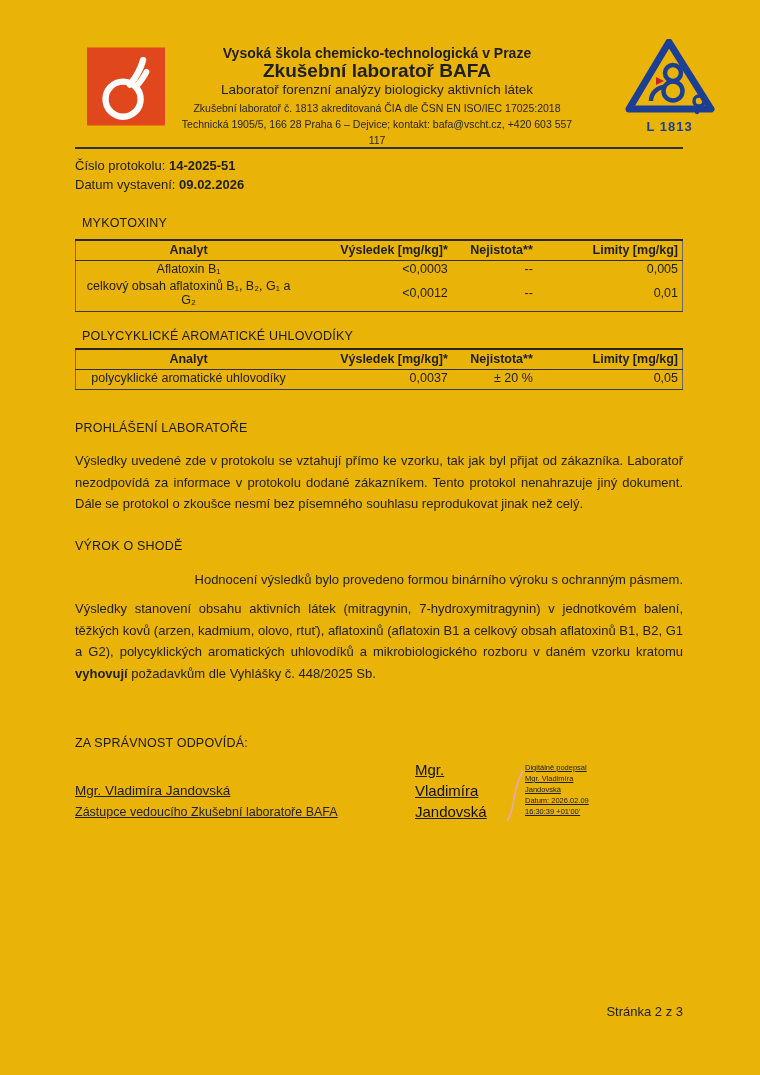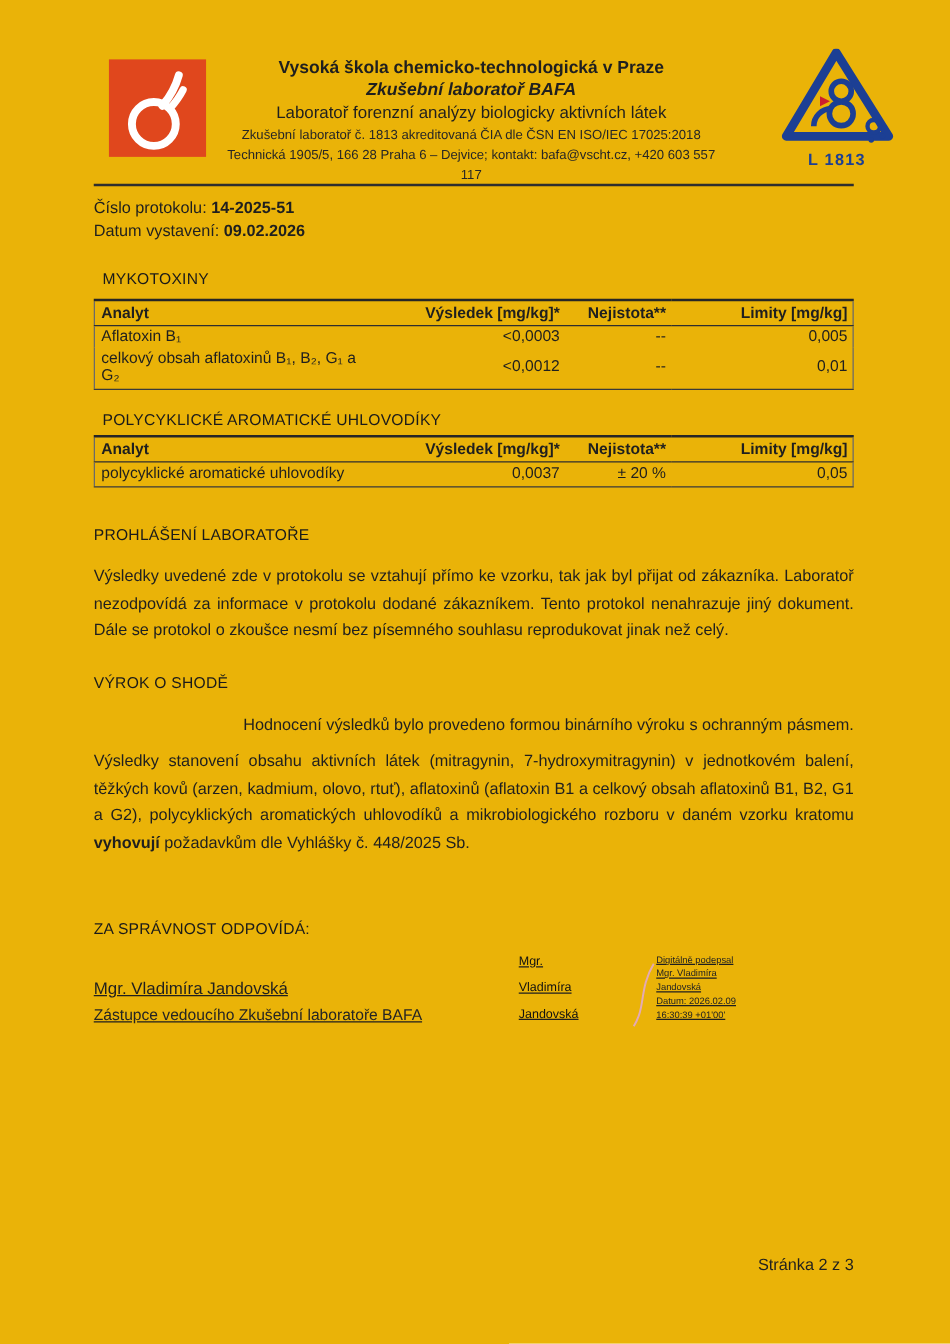--- a/index.html
+++ b/index.html
@@ -9,56 +9,56 @@
     background:#eab308;
     font-family:"Liberation Sans","DejaVu Sans",sans-serif;
     color:#1f1f1f;
     overflow:hidden;
   }
   
   .header{position:relative;margin:44px 77px 0 75px;height:93px;}
   .logo-vscht{position:absolute;left:12px;top:3px;width:78px;height:79px;}
   .header-center{position:absolute;left:100px;right:104px;top:0;text-align:center;}
   .h-line1{font-size:14px;font-weight:bold;line-height:18px;}
-  .h-line2{font-size:14px;font-weight:bold;line-height:18px;font-style:italic;}
+  .h-line2{font-size:19px;font-weight:bold;line-height:18px;}
   .h-line3{font-size:13.5px;line-height:20px;}
   .h-line4{font-size:10.5px;line-height:16px;color:#262626;}
   .h-line5{font-size:10.5px;line-height:16px;color:#262626;}
   .logo-cia{position:absolute;right:-33px;top:-5px;width:93px;text-align:center;}
   .cia-label{font-size:13px;font-weight:bold;color:#1c3f94;letter-spacing:1px;margin-top:-2px;}
   .rule{margin:10px 77px 0 75px;border-top:2px solid #2e2e2e;}
   
   .protocol{margin:7px 77px 0 75px;font-size:13px;line-height:19px;}
   .protocol b{font-weight:bold;}
   
   .sec-title{margin:22px 77px 0 75px;padding-left:7px;font-size:12.5px;color:#1a1a1a;letter-spacing:.2px;}
   .tbl{margin:9px 77px 0 75px;width:608px;border-collapse:collapse;font-size:12.5px;color:#1f1f1f;
        border-left:1px solid #6a6a6a;border-right:1px solid #6a6a6a;}
   .tbl thead th{border-top:2px solid #262626;border-bottom:1.5px solid #2e2e2e;
        font-weight:bold;padding:2px 4px 3px 4px;white-space:nowrap;}
   .tbl tbody td{padding:1px 4px 2px 4px;}
   .tbl tbody tr:last-child td{border-bottom:1.5px solid #3a3a3a;padding-bottom:4px;}
-  .col-analyt{text-align:left;padding-left:5px !important;}
+  .col-analyt{text-align:center;padding-left:5px !important;}
   .col-c{text-align:right;}
   .sec-title.pah{margin-top:17px;}
   .tbl.pah{margin-top:5px;}
   
   .block-title{margin:31px 77px 0 75px;font-size:12.5px;color:#1a1a1a;letter-spacing:.2px;}
   .block-title.vyrok{margin-top:24px;}
   .block-title.spravnost{margin-top:52px;}
   .para{margin:15px 77px 0 75px;font-size:13px;line-height:21.5px;text-align:justify;}
   .para.single{margin-top:16px;text-align:right;}
   .para.verdict{margin-top:8px;}
   
   .sign-row{margin:17px 77px 0 75px;display:flex;align-items:flex-end;text-decoration:underline;}
   .sign-left{width:340px;}
   .sign-name{font-size:13.5px;line-height:20px;}
   .sign-role{font-size:12.5px;line-height:19px;margin-top:2px;color:#242424;}
   .digital{position:relative;display:flex;margin-top:-8px;}
-  .dig-name{font-size:10px;line-height:21px;color:#111;width:96px;}
+  .dig-name{font-size:15px;line-height:21px;color:#111;width:96px;}
   .dig-flourish{position:absolute;left:86px;top:8px;width:34px;height:58px;}
   .dig-details{font-size:7.5px;line-height:11px;color:#222;padding-top:3px;padding-left:14px;}
   
   .footer{position:absolute;top:1004px;right:77px;font-size:13px;color:#1f1f1f;}
 </style>
 </head>
 <body>
 
 <div class="page">
 

